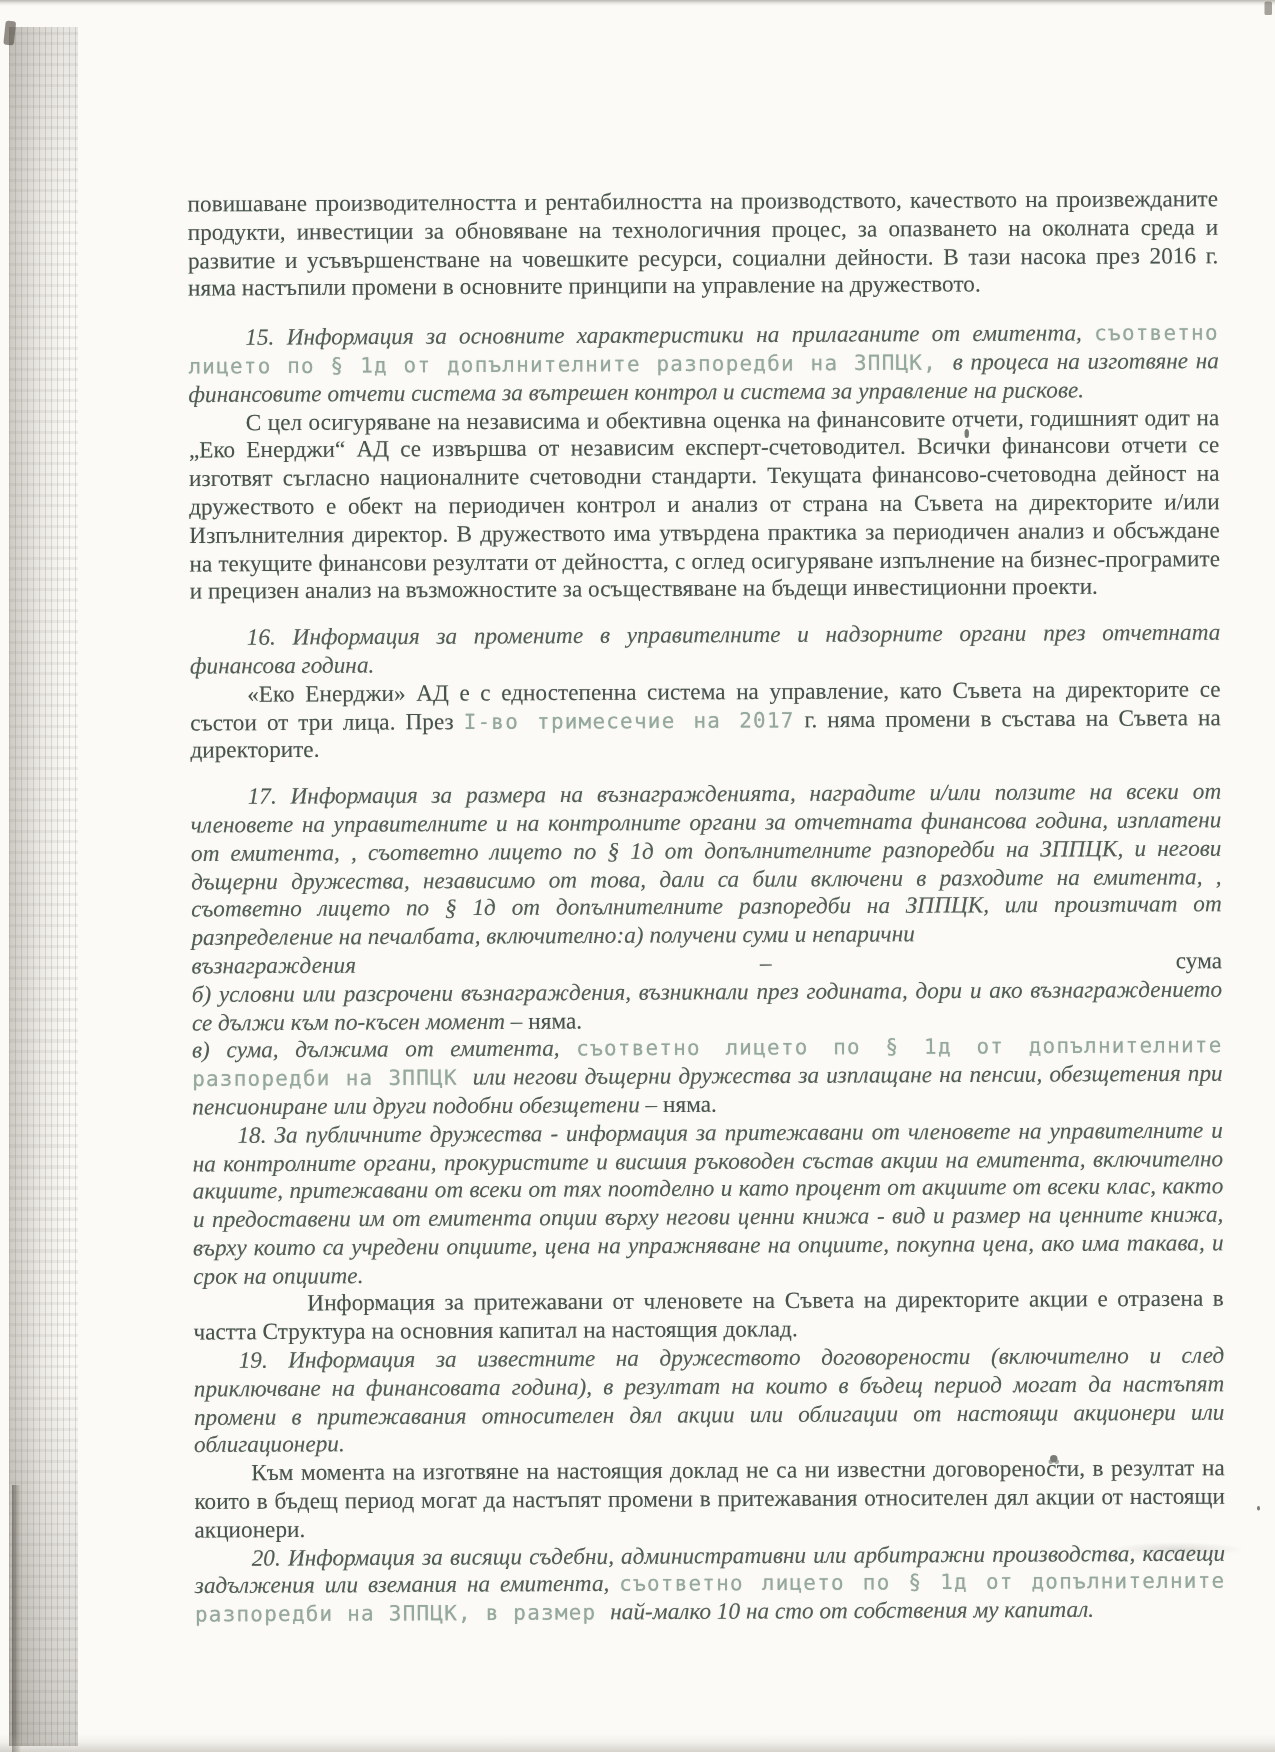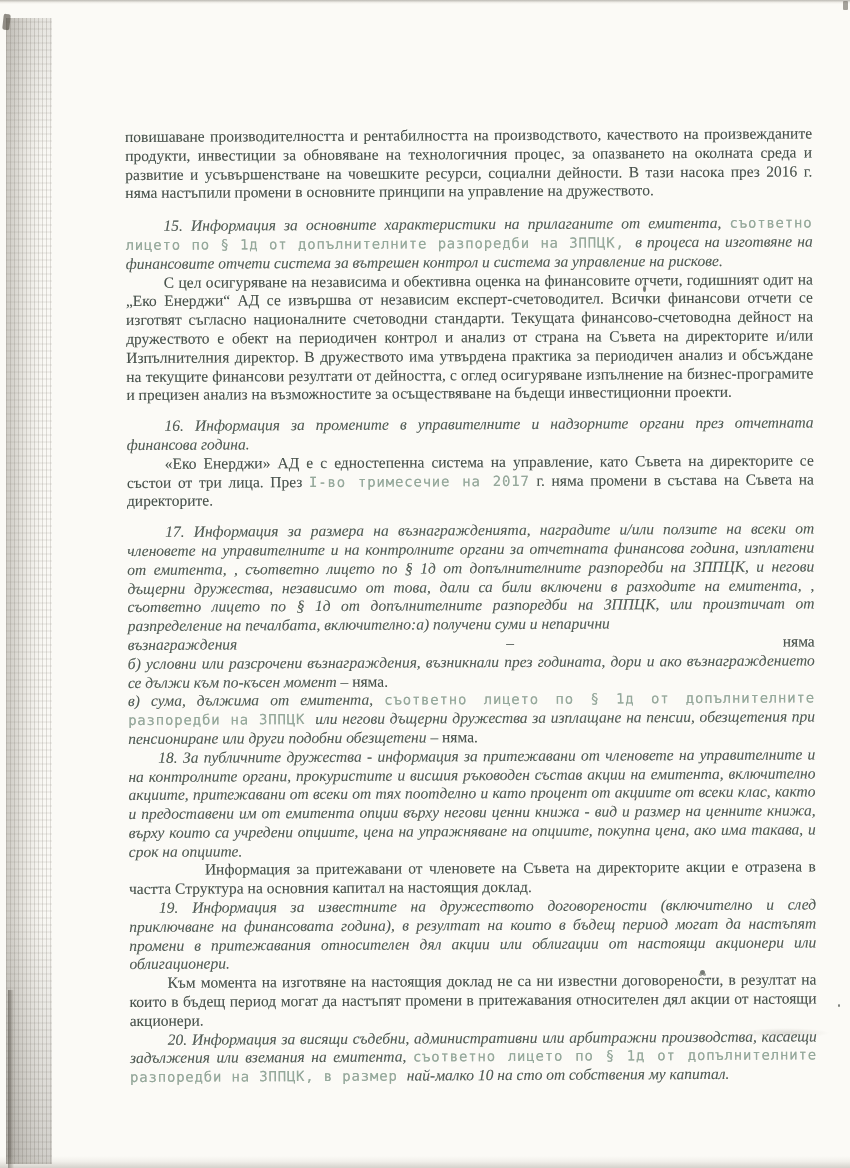--- a/index.html
+++ b/index.html
@@ -94,21 +94,21 @@
   <div class="content">
       <p class="para" style="text-indent: 0px;"><span class="run-r">повишаване производителността и рентабилността на производството, качеството на произвежданите продукти, инвестиции за обновяване на технологичния процес, за опазването на околната среда и развитие и усъвършенстване на човешките ресурси, социални дейности. В тази насока през 2016 г. няма настъпили промени в основните принципи на управление на дружеството.</span></p>
       <p class="para" style="margin-top: 14px; text-indent: 38px;"><span class="run-i">15.  Информация за основните характеристики на прилаганите от емитента, </span><span class="run-m">съответно лицето по § 1д от допълнителните разпоредби на ЗППЦК, </span><span class="run-i">в процеса на изготвяне на финансовите отчети система за вътрешен контрол и система за управление на рискове.</span></p>
       <p class="para" style="text-indent: 38px;"><span class="run-r">С цел осигуряване на независима и обективна оценка на финансовите отчети, годишният одит на „Еко Енерджи“ АД се извършва от независим експерт-счетоводител. Всички финансови отчети се изготвят съгласно националните счетоводни стандарти. Текущата финансово-счетоводна дейност на дружеството е обект на периодичен контрол и анализ от страна на Съвета на директорите и/или Изпълнителния директор. В дружеството  има утвърдена практика за периодичен анализ и обсъждане на текущите финансови резултати от дейността, с оглед осигуряване изпълнение на бизнес-програмите и прецизен анализ на възможностите за осъществяване на бъдещи инвестиционни проекти.</span></p>
       <p class="para" style="margin-top: 12px; text-indent: 38px;"><span class="run-i">16.  Информация за промените в управителните и надзорните органи през отчетната финансова година.</span></p>
       <p class="para" style="text-indent: 38px;"><span class="run-r">«Еко Енерджи» АД е с едностепенна система на управление, като Съвета на директорите се състои от три лица. През </span><span class="run-m">I-во тримесечие на 2017</span><span class="run-r"> г. няма промени в състава на Съвета на директорите.</span></p>
       <p class="para" style="margin-top: 12px; text-indent: 38px;"><span class="run-i">17.  Информация за размера на възнагражденията, наградите и/или ползите на всеки от членовете на управителните и на контролните органи за отчетната финансова година, изплатени от емитента, , съответно лицето по § 1д от допълнителните разпоредби на ЗППЦК, и негови дъщерни дружества, независимо от това, дали са били включени в разходите на емитента, , съответно лицето по § 1д от допълнителните разпоредби на ЗППЦК, или произтичат от разпределение на печалбата, включително:а) получени суми и непарични</span></p>
       <p class="para split">
         <span class="run-i">възнаграждения</span>
         <span class="run-r">–</span>
-        <span class="run-r">няма</span>
+        <span class="run-r">сума</span>
       </p>
       <p class="para" style="text-indent: 0px;"><span class="run-i">б)  условни  или  разсрочени  възнаграждения,  възникнали  през  годината, дори и ако възнаграждението се дължи към по-късен момент – </span><span class="run-r">няма.</span></p>
       <p class="para" style="text-indent: 0px;"><span class="run-i">в) сума, дължима от емитента, </span><span class="run-m">съответно лицето по § 1д от допълнителните разпоредби на ЗППЦК </span><span class="run-i">или негови дъщерни дружества за изплащане на пенсии, обезщетения при пенсиониране или други подобни обезщетени – </span><span class="run-r">няма.</span></p>
       <p class="para" style="text-indent: 30px;"><span class="run-i">18. За публичните дружества - информация за притежавани от членовете на управителните и на контролните органи, прокуристите и висшия ръководен състав акции на емитента, включително акциите, притежавани от всеки от тях поотделно и като процент от акциите от всеки клас, както и предоставени им от емитента опции върху негови ценни книжа - вид и размер на ценните книжа, върху които са учредени опциите, цена на упражняване на опциите, покупна цена, ако има такава, и срок на опциите.</span></p>
       <p class="para" style="text-indent: 76px;"><span class="run-r">Информация за притежавани от членовете на Съвета на директорите акции е отразена в частта Структура на основния капитал на настоящия доклад.</span></p>
       <p class="para" style="text-indent: 30px;"><span class="run-i">19. Информация за известните на дружеството договорености (включително и след приключване на финансовата година), в резултат на които в бъдещ период могат да настъпят промени в притежавания относителен дял акции или облигации от настоящи акционери или облигационери.</span></p>
       <p class="para" style="text-indent: 38px;"><span class="run-r">Към момента на изготвяне на настоящия доклад не са ни известни договорености, в резултат на които в бъдещ период могат да настъпят промени в притежавания относителен дял акции от настоящи акционери.</span></p>
       <p class="para" style="text-indent: 38px;"><span class="run-i">20.  Информация  за  висящи  съдебни,  административни  или  арбитражни производства, касаещи задължения или вземания на емитента, </span><span class="run-m">съответно лицето по § 1д от допълнителните разпоредби на ЗППЦК, в размер </span><span class="run-i">най-малко 10 на сто от собствения му капитал.</span></p>
     </div>
 </div>

